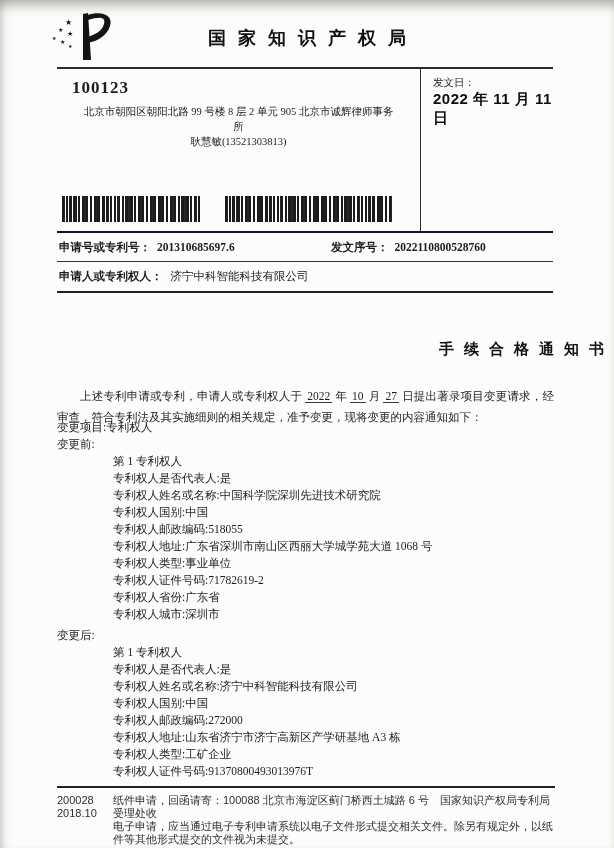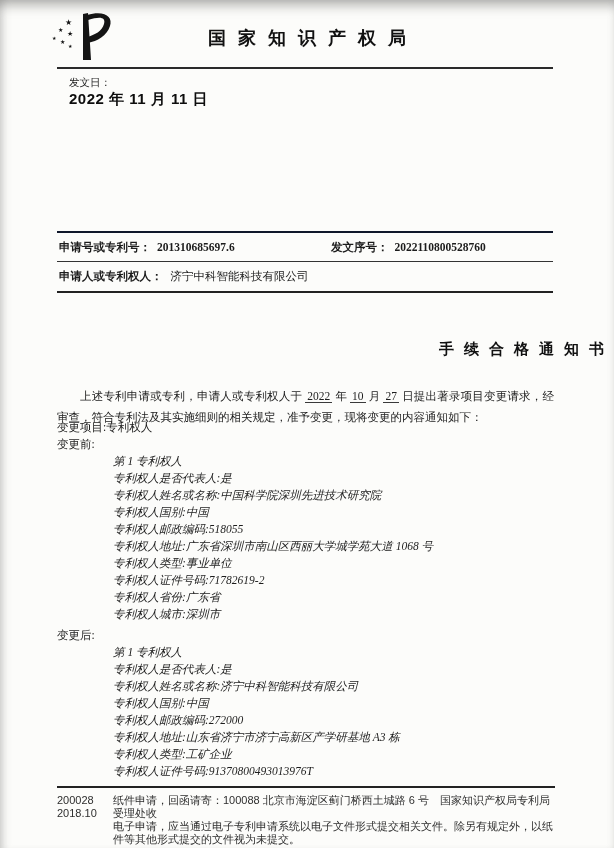--- a/index.html
+++ b/index.html
@@ -50,21 +50,21 @@
   .val{margin-left:8px;}
   .grp-appno{display:inline-block;width:272px;}
   
   .notice-title{position:absolute;top:340px;left:0;right:0;text-align:right;
     font-size:15px;font-weight:bold;letter-spacing:10px;text-indent:10px;color:#111;margin-left:48px;}
   .para{position:absolute;top:374px;left:57px;right:60px;
     font-size:11.5px;line-height:21px;text-align:justify;text-indent:2em;color:#1d1d1d;}
   .u{border-bottom:1px solid #3a3a3a;padding:0 2px;margin:0 3px;}
   .changes{position:absolute;top:419px;left:57px;right:60px;
     font-size:11.5px;line-height:17px;color:#1d1d1d;}
-  .indent-block{margin-left:56px;font-style:italic;}
+  .indent-block{margin-left:56px;}
   .after-label{margin-top:4px;font-family:Liberation Serif, serif;}
   
   .footer{position:absolute;top:786px;left:57px;right:59px;
     border-top:2.5px solid #222;padding-top:6px;display:flex;
     font-family:"Liberation Sans","DejaVu Sans",sans-serif;
     font-size:11px;line-height:13px;color:#2e2e2e;}
   .form-meta{width:54px;flex:none;}
   .footer-text{flex:1;padding-left:2px;}
 </style>
 </head>
@@ -82,20 +82,30 @@
       <text x="18" y="38" font-size="5">★</text>
       <path d="M33 4 L38 3 L41 50 L33 50 Z"></path>
       <path d="M37 5 C55 0 63 7 60 16 C57 26 47 31 38 33 L37 27 C45 25 52 21 54 14 C56 7 50 6 38 10 Z"></path>
     </g>
   </svg>
 
   <div class="agency-title">国家知识产权局</div>
   <div class="rule-top"></div>
 
   <div class="addr-section">
+    <div class="addr-left">
+      <div class="postal">100123</div>
+      <div class="addr-lines">
+        <div>北京市朝阳区朝阳北路 99 号楼 8 层 2 单元 905 北京市诚辉律师事务</div>
+        <div>所</div>
+        <div>耿慧敏(13521303813)</div>
+      </div>
+      <div class="barcode barcode-1"></div>
+      <div class="barcode barcode-2"></div>
+    </div>
     <div class="addr-right">
       <div class="issue-date-label">发文日：</div>
       <div class="issue-date">2022 年 11 月 11 日</div>
     </div>
   </div>
 
   <div class="info-table">
     <div class="info-row">
       <span class="grp-appno">
         <span class="lbl">申请号或专利号：</span><span class="val-b">201310685697.6</span>

